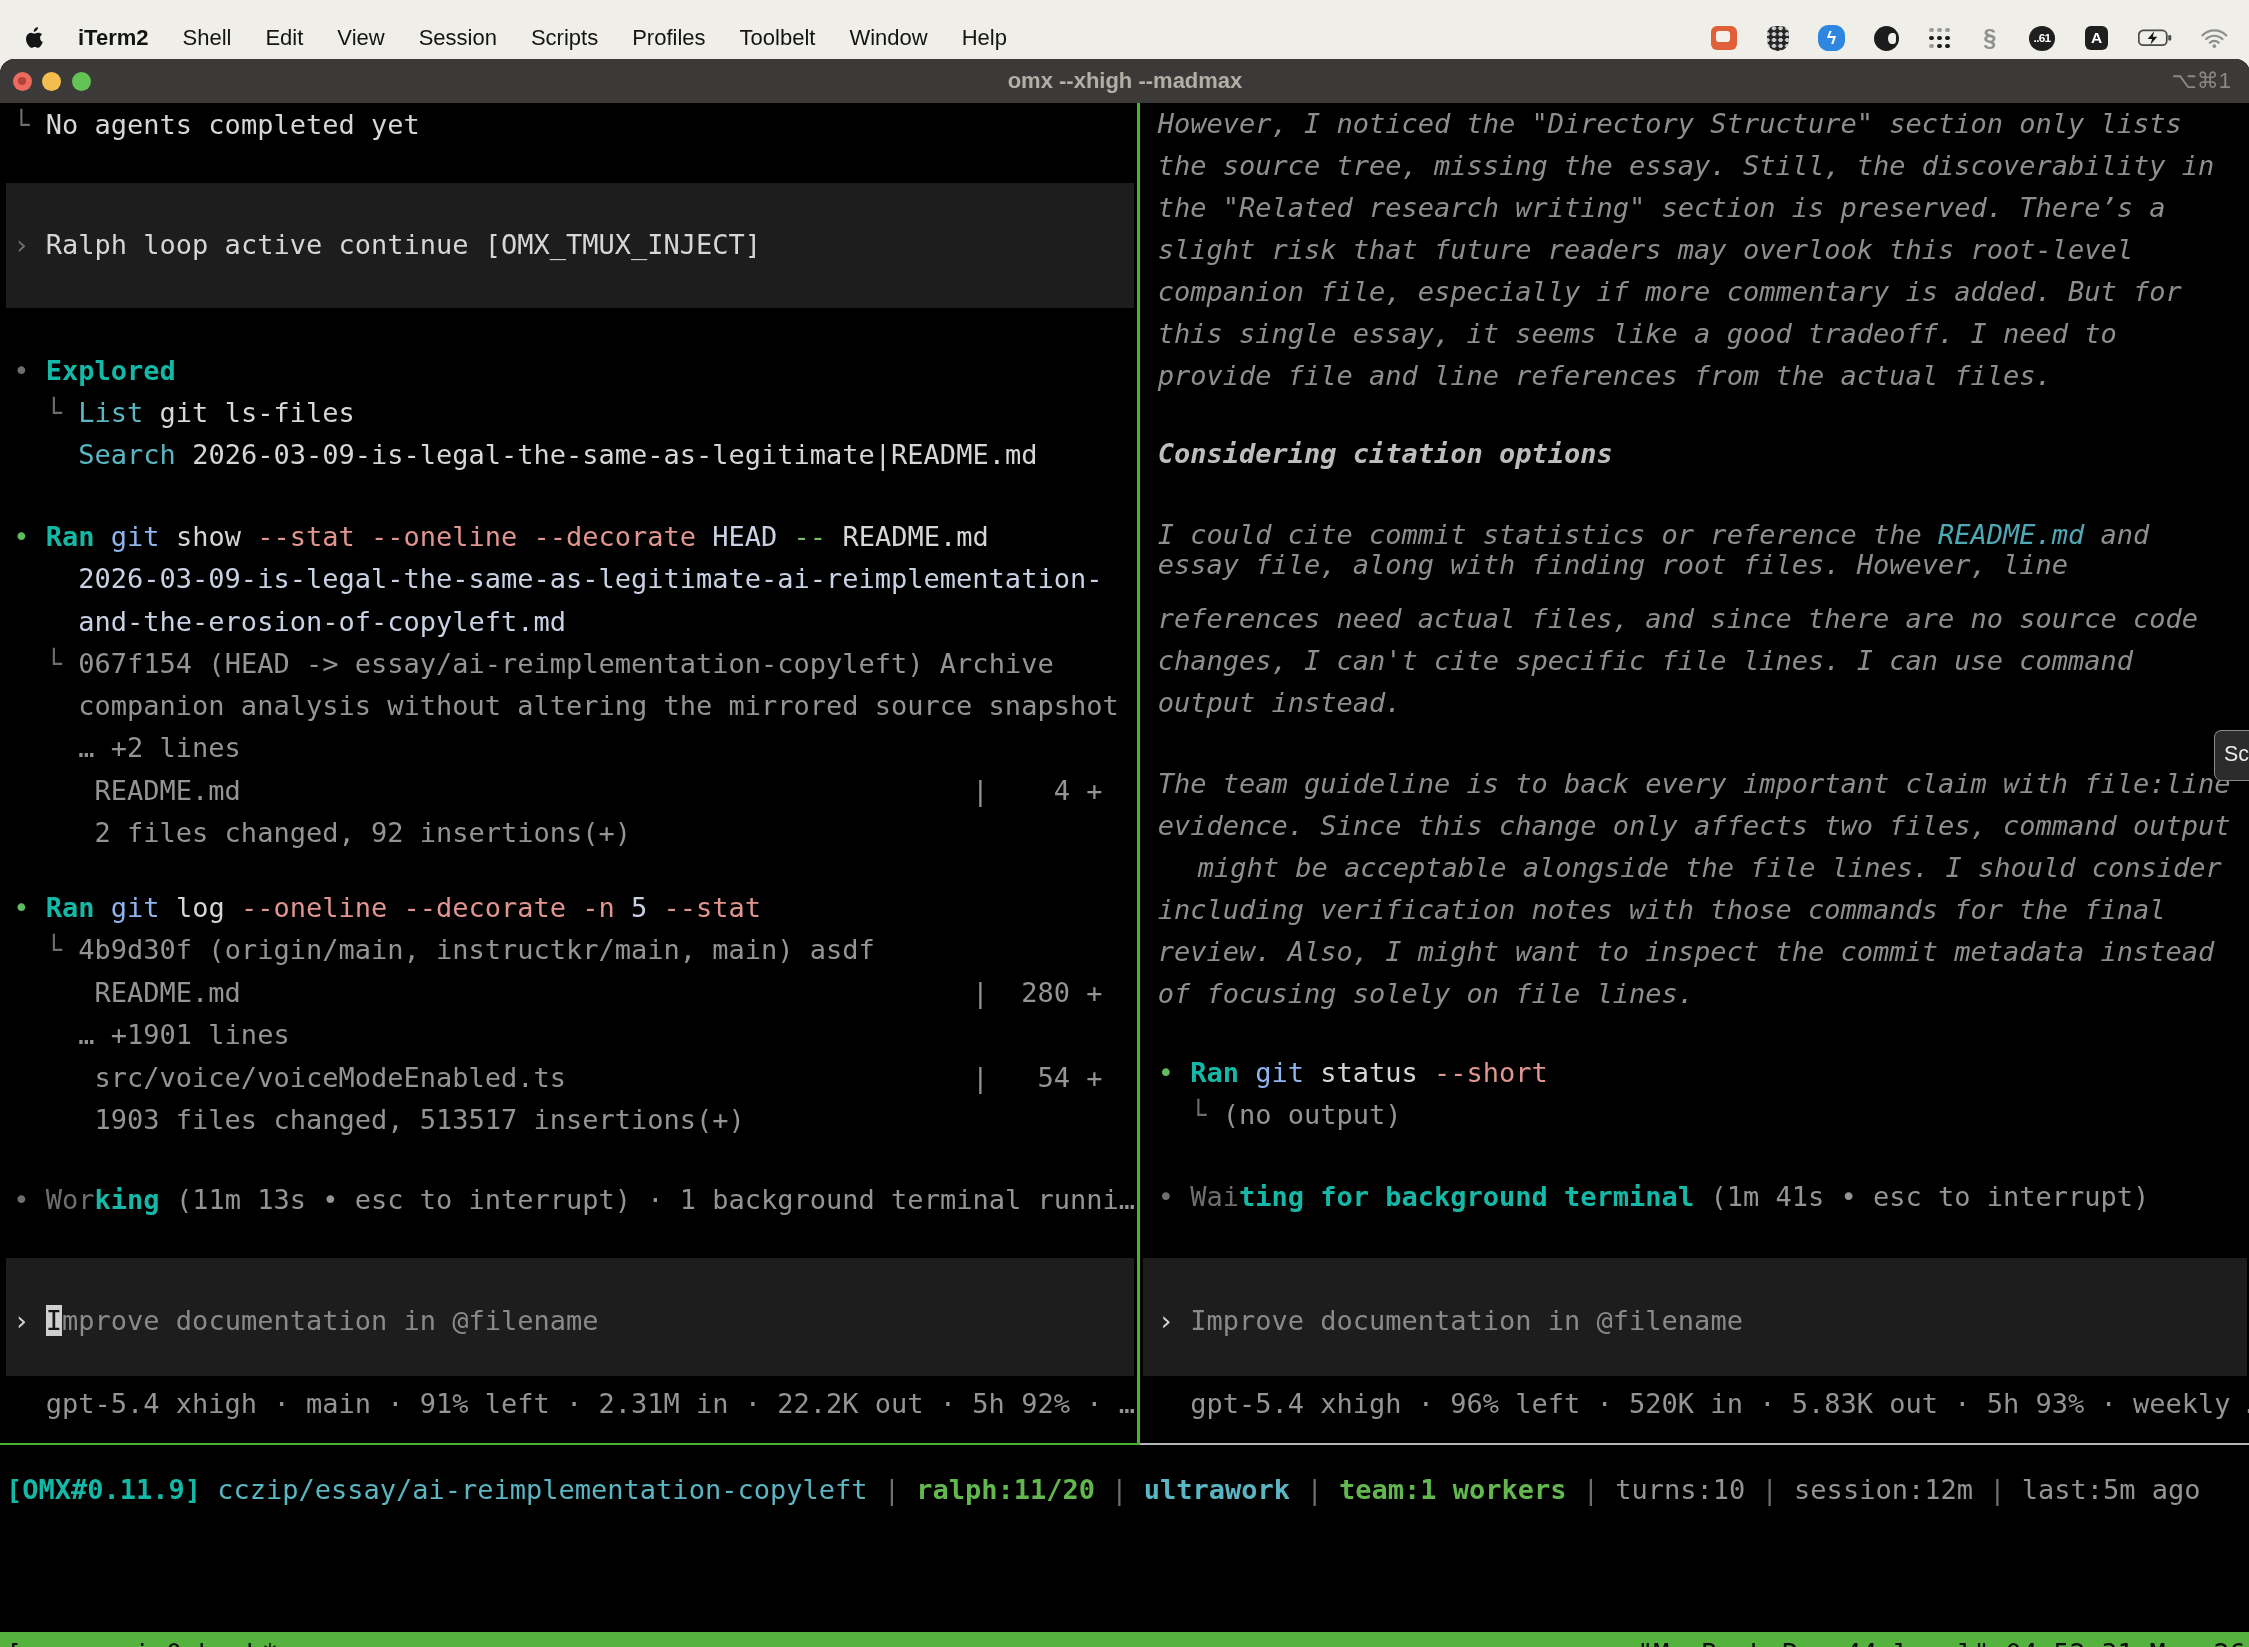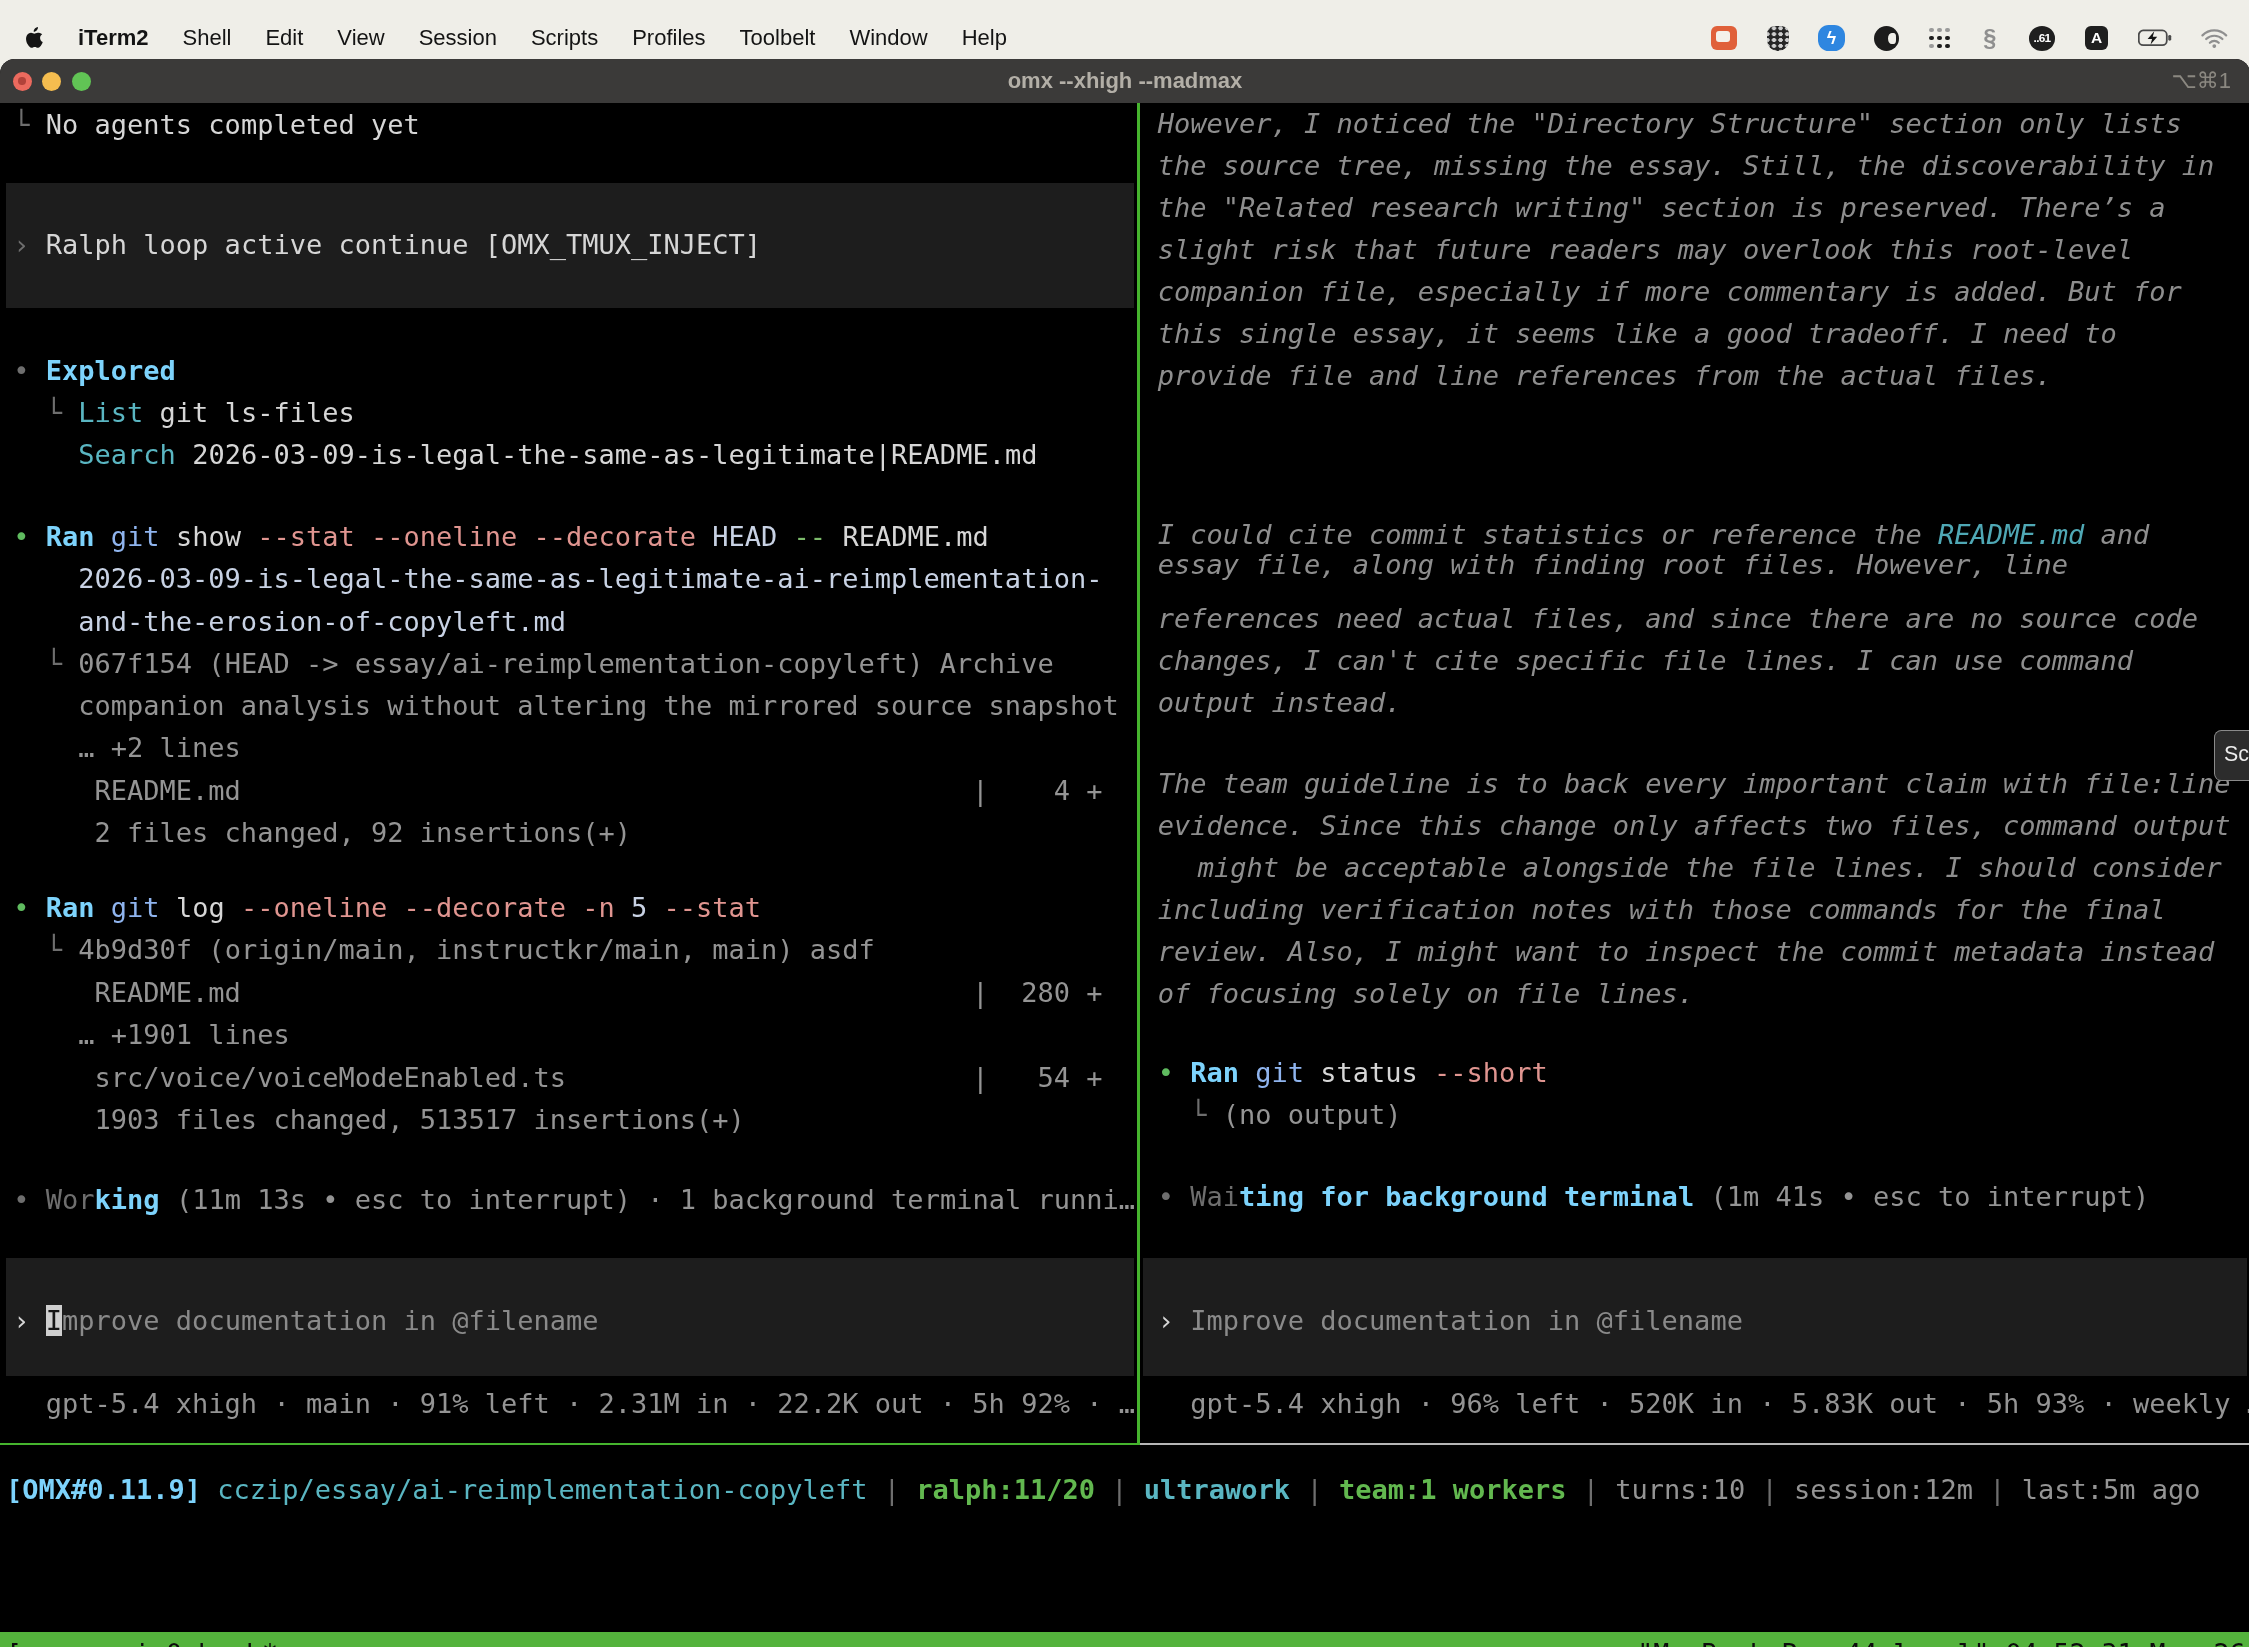--- a/index.html
+++ b/index.html
@@ -53,21 +53,21 @@
   .box-ralph{left:5.9px;top:80px;width:1128px;height:125px;}
   .box-input-left{left:5.9px;top:1155px;width:1128px;height:118px;}
   .box-input-right{left:3px;top:1155px;width:1104px;height:118px;}
   .t-line{position:absolute;white-space:pre;font:400 27px/42px "DejaVu Sans Mono",monospace;height:42px;}
   .divider{position:absolute;left:1137px;top:0;width:3px;height:1342px;background:#46b42e;}
   .pborder{position:absolute;top:1340px;height:2.2px;}
   .pborder-left{left:0;width:1137px;background:#46b42e;}
   .pborder-right{left:1140px;width:1110px;background:#b6b6b6;}
 
   
-  .s-w{color:#7dd3fc;font-weight:700;}
+  .s-w{color:#14b8a6;font-weight:700;}
   .s-l{color:#d6d6d6;}
   .s-g{color:#949494;}
   .s-d{color:#6e6e6e;}
   .s-cy{color:#5ab6c2;}
   .s-cyb{color:#5ab6c2;font-weight:700;}
   .s-bl{color:#8fb4ee;}
   .s-sa{color:#e09590;}
   .s-gn{color:#7cba6b;}
   .s-gnb{color:#62b84f;font-weight:700;}
   .s-bu{color:#5fbb5f;}
@@ -182,20 +182,21 @@
       <div class="divider"></div>
       <div class="pane" id="pane-right">
         <div class="tbox box-input-right"></div>
       <div class="t-line" style="top: 0px; left: 17.7px;"><span class="s-it">However, I noticed the "Directory Structure" section only lists</span></div>
           <div class="t-line" style="top: 42px; left: 17.7px;"><span class="s-it">the source tree, missing the essay. Still, the discoverability in</span></div>
           <div class="t-line" style="top: 84px; left: 17.7px;"><span class="s-it">the "Related research writing" section is preserved. There’s a</span></div>
           <div class="t-line" style="top: 126px; left: 17.7px;"><span class="s-it">slight risk that future readers may overlook this root-level</span></div>
           <div class="t-line" style="top: 168px; left: 17.7px;"><span class="s-it">companion file, especially if more commentary is added. But for</span></div>
           <div class="t-line" style="top: 210px; left: 17.7px;"><span class="s-it">this single essay, it seems like a good tradeoff. I need to</span></div>
           <div class="t-line" style="top: 252px; left: 17.7px;"><span class="s-it">provide file and line references from the actual files.</span></div>
+          <div class="t-line" style="top: 330px; left: 17.7px;"><span class="s-ith">Considering citation options</span></div>
           <div class="t-line" style="top: 411px; left: 17.7px;"><span class="s-it">I could cite commit statistics or reference the </span><span class="s-itcy">README.md</span><span class="s-it"> and</span></div>
           <div class="t-line" style="top: 441px; left: 17.7px; text-decoration: underline;"><span class="s-it">essay file, along with finding root files. However, line</span></div>
           <div class="t-line" style="top: 495px; left: 17.7px;"><span class="s-it">references need actual files, and since there are no source code</span></div>
           <div class="t-line" style="top: 537px; left: 17.7px;"><span class="s-it">changes, I can't cite specific file lines. I can use command</span></div>
           <div class="t-line" style="top: 579px; left: 17.7px;"><span class="s-it">output instead.</span></div>
           <div class="t-line" style="top: 660px; left: 17.7px;"><span class="s-it">The team guideline is to back every important claim with file:line</span></div>
           <div class="t-line" style="top: 702px; left: 17.7px;"><span class="s-it">evidence. Since this change only affects two files, command output</span></div>
           <div class="t-line" style="top: 744px; left: 17.7px; margin-left: 40px;"><span class="s-it">might be acceptable alongside the file lines. I should consider</span></div>
           <div class="t-line" style="top: 786px; left: 17.7px;"><span class="s-it">including verification notes with those commands for the final</span></div>
           <div class="t-line" style="top: 828px; left: 17.7px;"><span class="s-it">review. Also, I might want to inspect the commit metadata instead</span></div>

